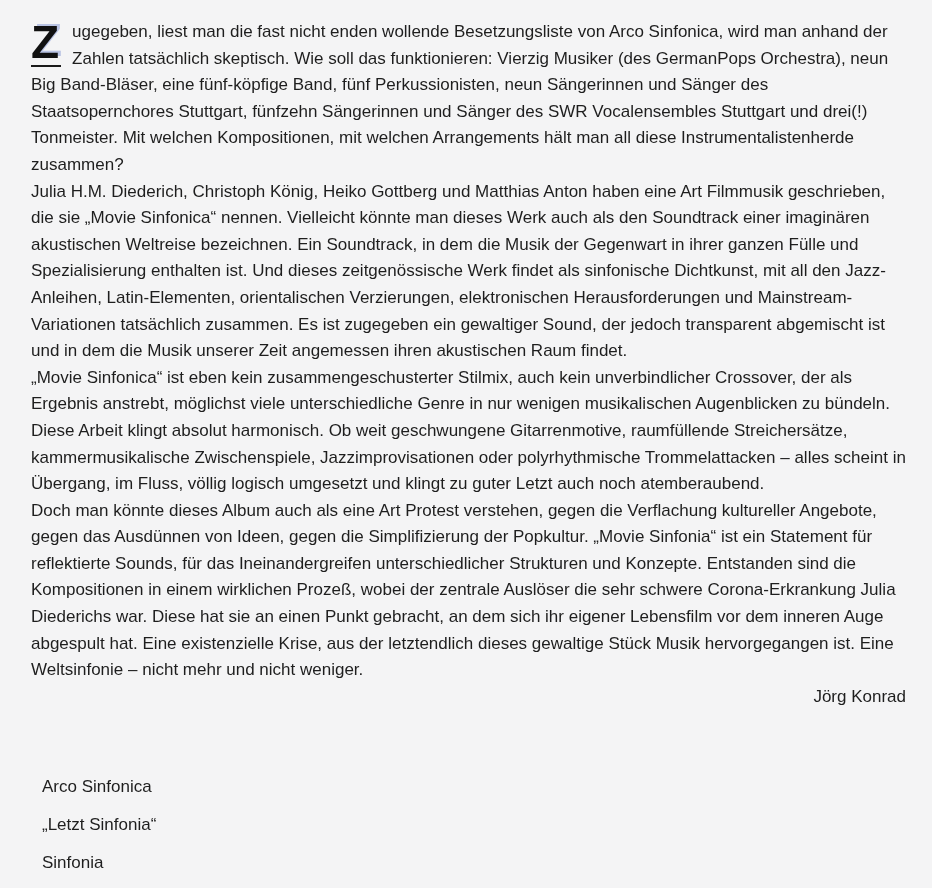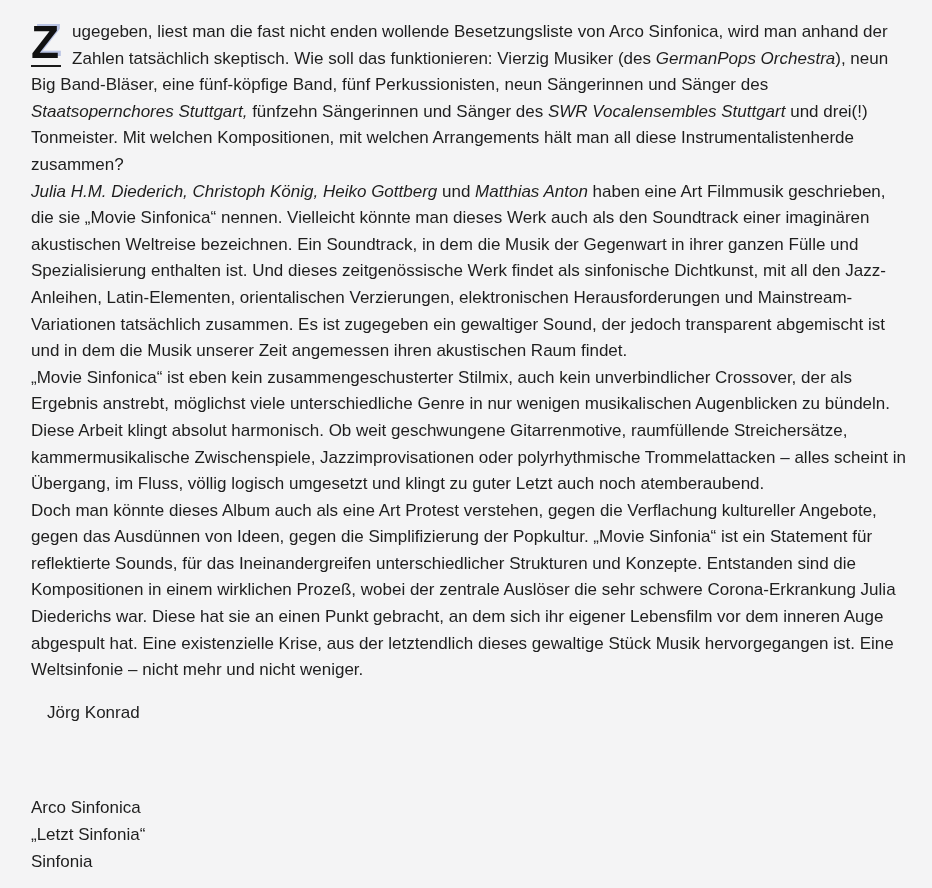--- a/index.html
+++ b/index.html
@@ -21,43 +21,44 @@
     padding: 19px 26px 0 31px;
     color: #1e1e1e;
   }
   .para {
     margin: 0;
     font-size: 17px;
     line-height: 26.6px;
     color: #1e1e1e;
   }
   .run.normal { font-style: normal; font-weight: 400; }
-  .run.italic { font-style: italic; font-weight: 400; }
+  .run.italic { font-weight: 400; }
   .run.bold   { font-style: normal; font-weight: 400; }
   .dropcap {
     float: left;
     font-size: 46px;
     line-height: 38px;
     font-weight: 700;
     color: #111;
     padding: 1px 2px 4px 0;
     margin: 3px 11px 2px 0;
     border-bottom: 2px solid #1a1a1a;
     text-shadow: 3px -2px 0 #b9c3e3;
   }
   .byline {
-    margin: 16px;
+    margin: 0;
     font-size: 17px;
     line-height: 26.6px;
+    text-align: right;
   }
   .spacer {
     height: 53px;
   }
   .footer-line {
-    margin: 0;
+    margin: 11px;
     font-size: 17px;
     line-height: 26.6px;
   }
 </style>
 </head>
 <body>
 
 <div class="page">
   <div class="article">
     <div>

